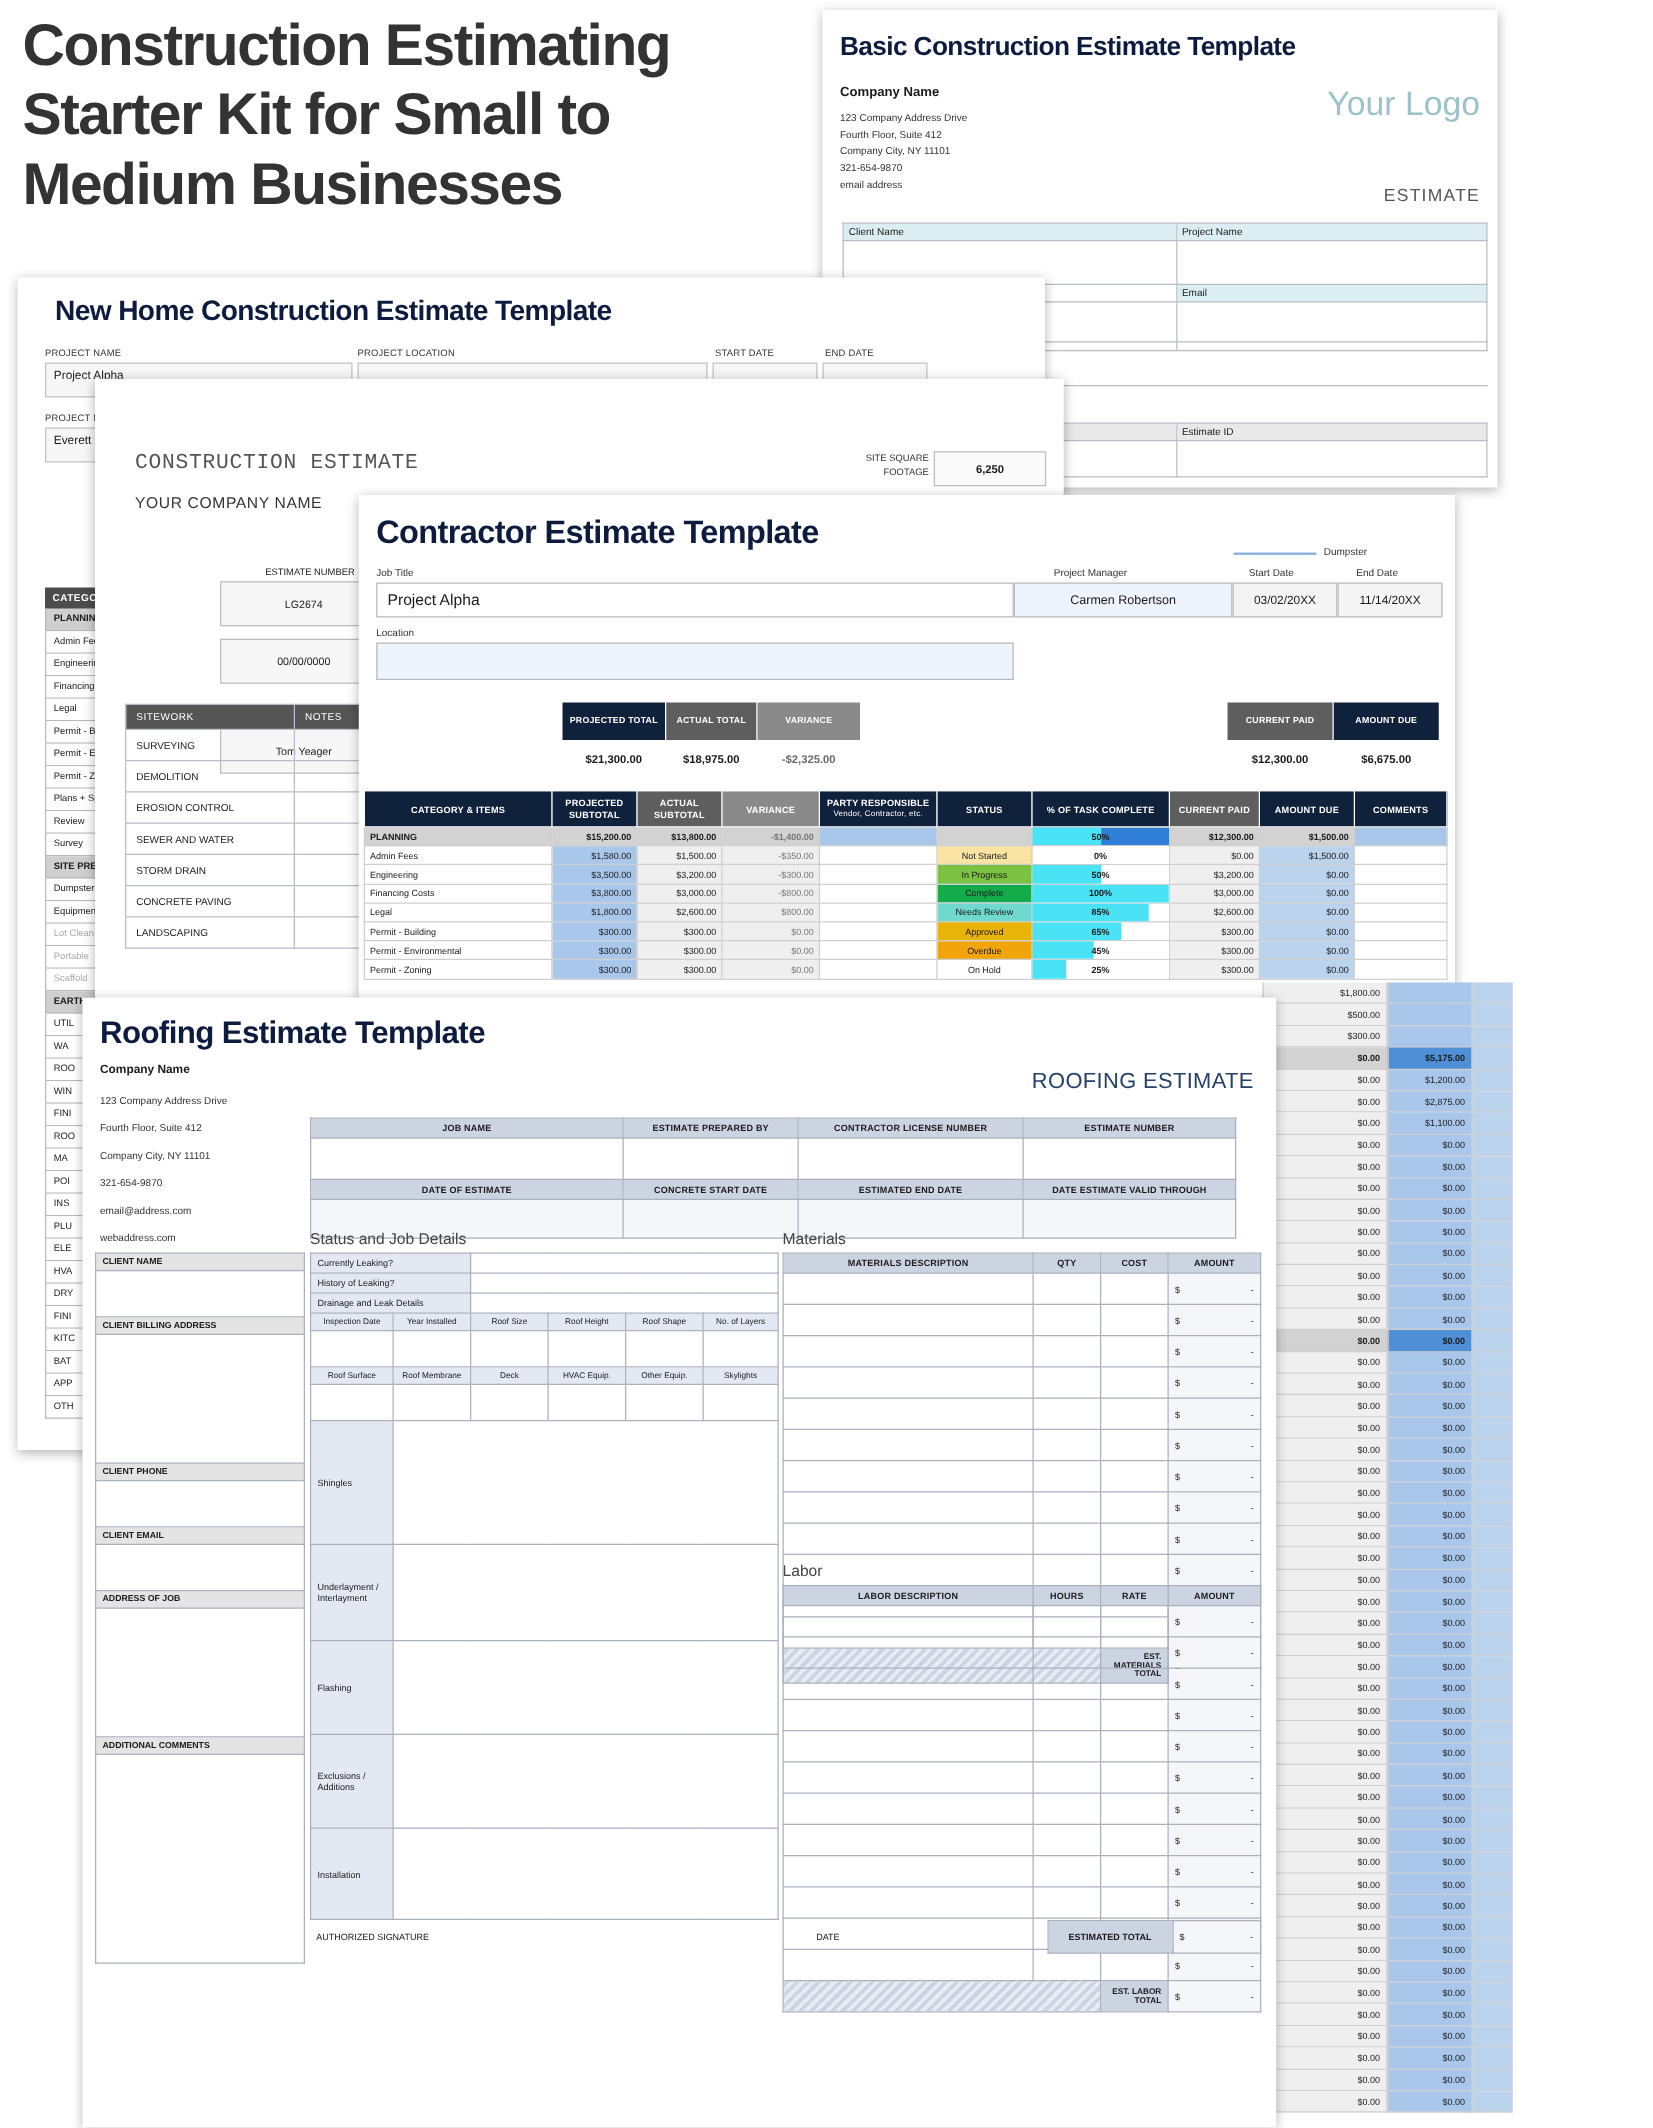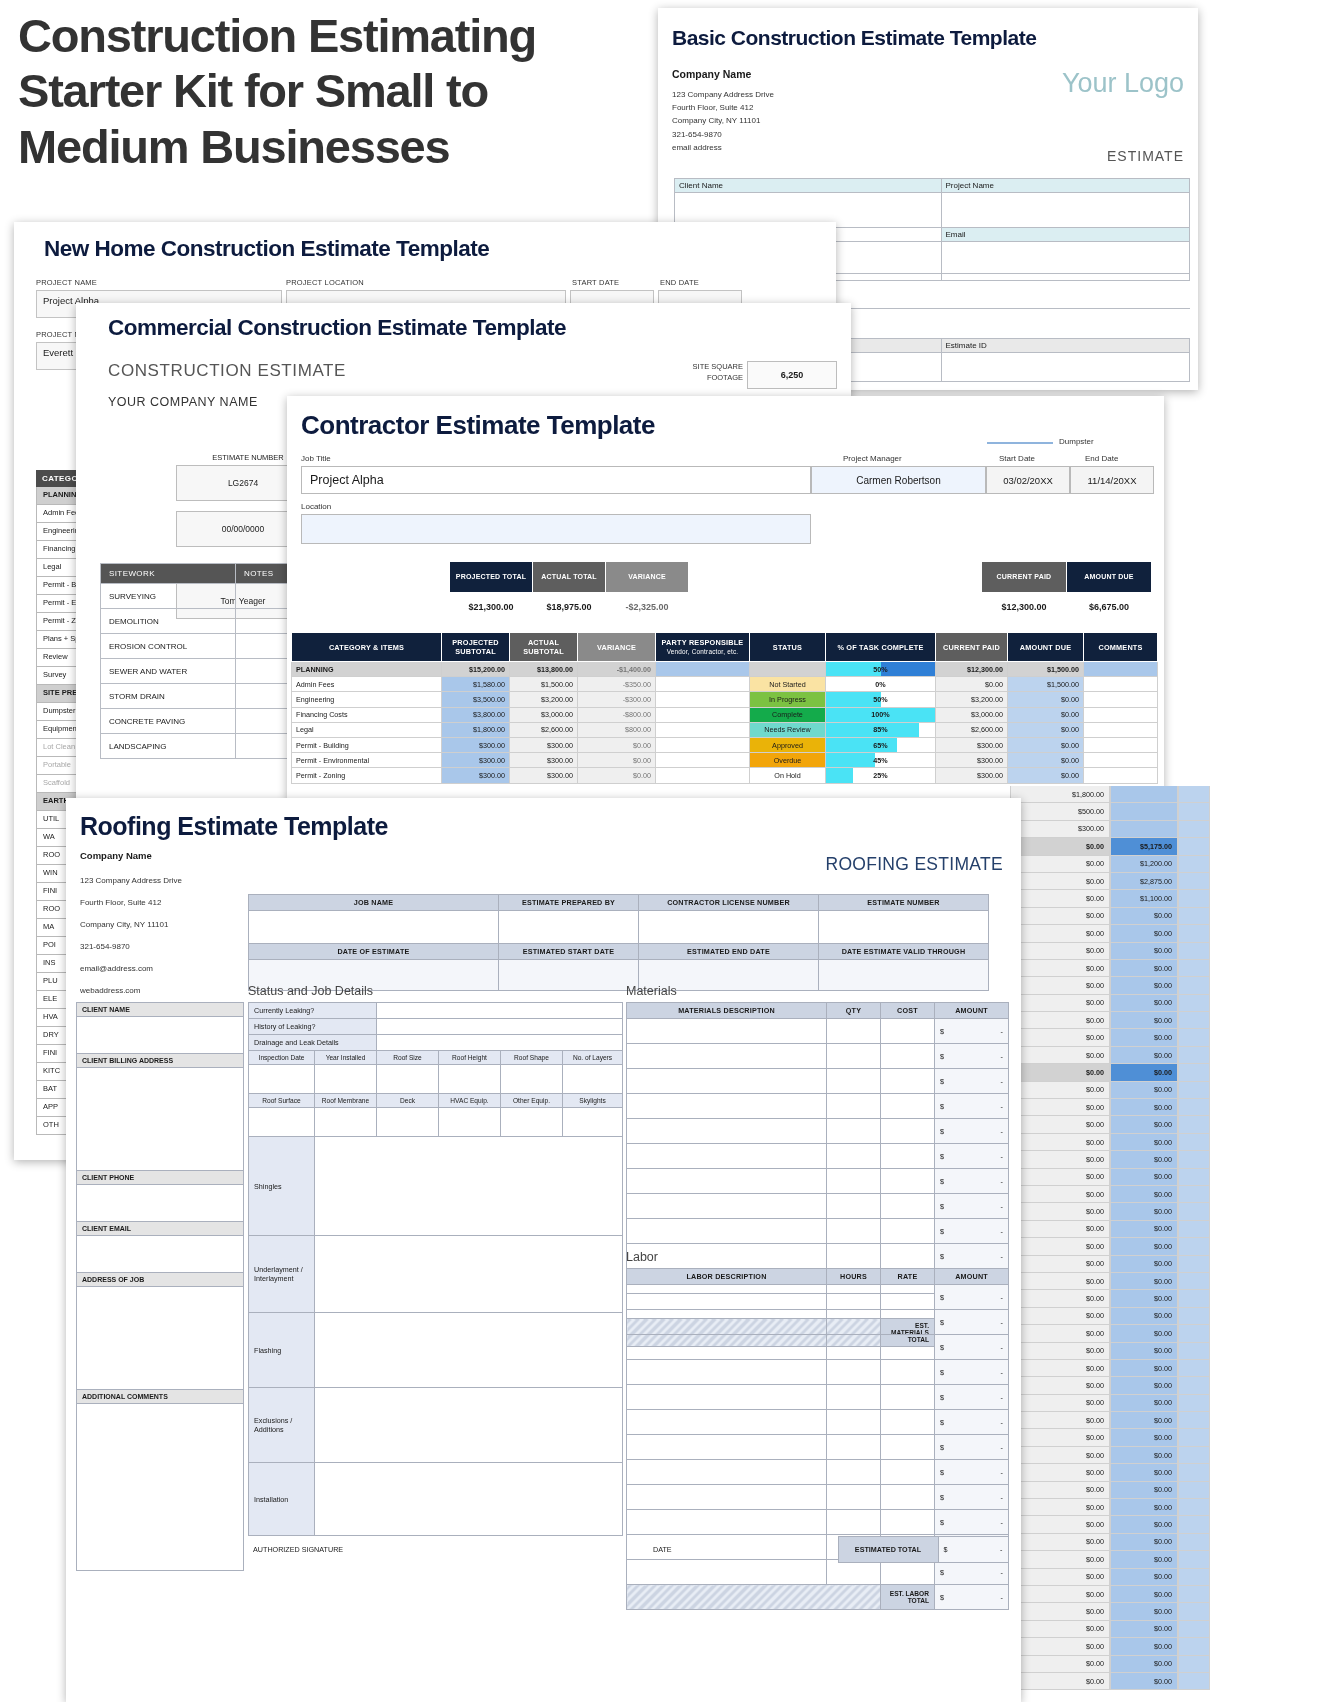--- a/index.html
+++ b/index.html
@@ -38,21 +38,21 @@
                 padding:4px 6px;box-sizing:border-box;}
   #newhome .cattbl{position:absolute;left:22px;top:248px;width:230px;}
   .catrow{border:1px solid #b9b9b9;border-top:none;font-size:7.5px;padding:3px 6px;background:#fff;height:11px;}
   .cathead{background:#4c4c4c;color:#fff;font-weight:bold;font-size:8px;padding:4px 6px;letter-spacing:.4px;}
   .catsub{background:#cfcfcf;font-weight:bold;}
   .catfade{color:#a8a8a8;}
 
   
   #commercial{left:76px;top:303px;width:775px;height:670px;}
   #commercial .ct{position:absolute;left:32px;top:12px;font-size:22.5px;}
-  #commercial .ce{position:absolute;left:32px;top:58px;font-size:17px;color:#555;letter-spacing:.6px;}
+  #commercial .ce{position:absolute;left:32px;top:58px;font-size:17px;color:#555;letter-spacing:.6px;font-family:Liberation Mono, monospace;}
   #commercial .cy{position:absolute;left:32px;top:92px;font-size:12.5px;color:#333;letter-spacing:.5px;}
   #commercial .sq{position:absolute;right:108px;top:58px;font-size:7.5px;color:#333;text-align:right;width:78px;line-height:11px;}
   #commercial .sqv{position:absolute;right:14px;top:58px;width:88px;height:26px;border:1px solid #bdbdbd;
                    background:#fafafa;font-size:9px;font-weight:bold;text-align:center;line-height:26px;}
   .miniblk{position:absolute;font-size:7.5px;color:#222;}
   .minibox{position:absolute;border:1px solid #bdbdbd;background:#f7f7f7;font-size:8.5px;
            display:flex;align-items:center;justify-content:center;text-align:center;line-height:11px;}
   #commercial .sw{position:absolute;left:24px;top:260px;width:245px;}
   .swhead{background:#555;color:#fff;font-weight:bold;font-size:8px;letter-spacing:.4px;}
 
@@ -218,21 +218,20 @@
         <div class="catrow">FINI</div>
         <div class="catrow">KITC</div>
         <div class="catrow">BAT</div>
         <div class="catrow">APP</div>
         <div class="catrow">OTH</div>
       </div>
   </div>
 </div>
 
 <div class="sheet" id="commercial">
-  <div class="ct ttl">Commercial Construction Estimate Template</div>
   <div class="ce">CONSTRUCTION ESTIMATE</div>
   <div class="cy">YOUR COMPANY NAME</div>
   <div class="sq">SITE SQUARE FOOTAGE</div>
   <div class="sqv">6,250</div>
 
   <div class="miniblk" style="left:112px;top:150px;width:120px;text-align:center;">ESTIMATE NUMBER</div>
   <div class="minibox" style="left:100px;top:162px;width:132px;height:34px;">LG2674</div>
   <div class="miniblk" style="left:222px;top:150px;width:120px;text-align:center;">PROJECT NAME</div>
   <div class="minibox" style="left:232px;top:162px;width:140px;height:34px;justify-content:flex-start;padding-left:8px;text-align:left;white-space:pre-line;">Stars Hollow
 15 Constab</div>
@@ -759,21 +758,21 @@
           <th>ESTIMATE NUMBER</th>
         </tr>
     <tr>
           <td style="height:26px"></td>
         <td></td>
         <td></td>
         <td></td>
         </tr>
     <tr id="rf-h2">
           <th>DATE OF ESTIMATE</th>
-          <th>ESTIMATED START DATE</th>
+          <th>CONCRETE START DATE</th>
           <th>ESTIMATED END DATE</th>
           <th>DATE ESTIMATE VALID THROUGH</th>
         </tr>
     <tr>
           <td class="amt" style="height:24px"></td>
         <td class="amt"></td>
         <td class="amt"></td>
         <td class="amt"></td>
         </tr>
   </tbody>

